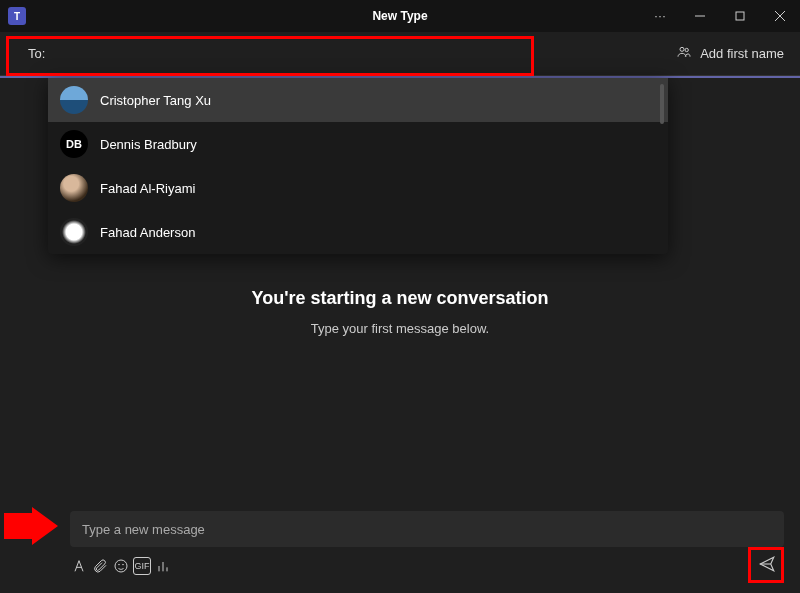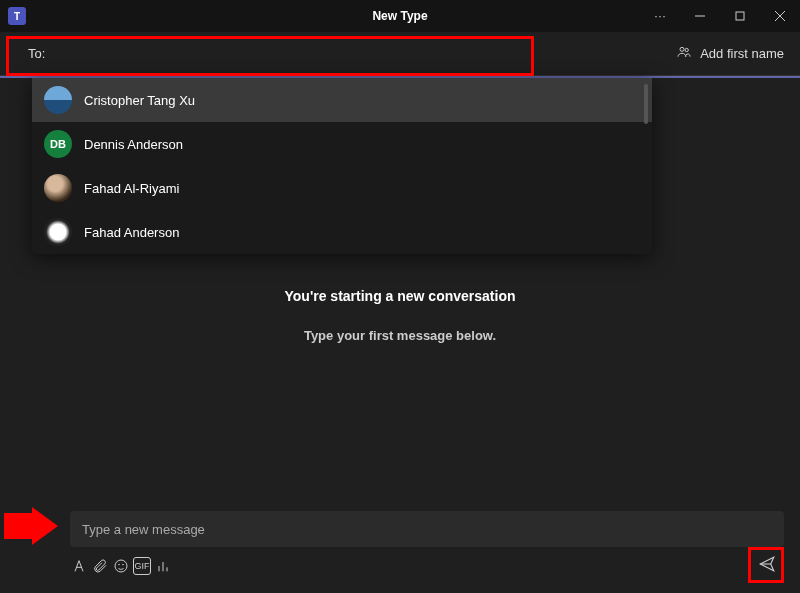--- a/index.html
+++ b/index.html
@@ -17,36 +17,36 @@
 .to-label { font-size:13px; color:#ddd; }
 .to-input { flex:1; background:transparent; border:none; color:#fff; font-size:13px; outline:none; }
 .to-input::placeholder { color:#bbb; }
 .addgroup { position:absolute; right:16px; display:flex; align-items:center; gap:8px; font-size:13px; color:#ddd; cursor:pointer; }
 .addgroup svg { width:16px; height:16px; }
 
 .purple-line { height:2px; background:#6264a7; width:100%; }
 
 .main { position:relative; height:calc(593px - 32px - 44px - 2px - 90px); }
 
-.dropdown { position:absolute; left:32px; top:0; width:620px; background:#1a1a1a; border-radius:0 0 4px 4px; box-shadow:0 4px 20px rgba(0,0,0,0.6); max-height:180px; overflow:hidden; z-index:10; }
+.dropdown { position:absolute; left:48px; top:0; width:620px; background:#1a1a1a; border-radius:0 0 4px 4px; box-shadow:0 4px 20px rgba(0,0,0,0.6); max-height:180px; overflow:hidden; z-index:10; }
 .dropdown .scroll { position:absolute; right:4px; top:6px; width:4px; height:40px; background:#555; border-radius:2px; }
 .dd-item { height:44px; display:flex; align-items:center; gap:12px; padding:0 12px; font-size:13px; cursor:pointer; }
 .dd-item.sel { background:#3a3a3a; }
 .avatar { width:28px; height:28px; border-radius:50%; display:flex; align-items:center; justify-content:center; font-size:11px; font-weight:600; flex-shrink:0; }
 
 .illus { position:absolute; left:50%; top:40px; transform:translateX(-50%); width:180px; text-align:center; }
 .bubble { width:110px; height:18px; background:#e8e8e8; border-radius:8px; margin:4px 0; display:flex; align-items:center; padding:0 6px; gap:2px; }
 .bubble .line { height:2px; background:#c0c0c0; border-radius:1px; }
 .row { display:flex; align-items:center; gap:6px; justify-content:center; }
 .small-av { width:18px; height:18px; border-radius:50%; }
 .emoji-box { width:50px; height:30px; background:#6264a7; border-radius:6px; display:flex; align-items:center; justify-content:center; gap:3px; font-size:14px; margin:6px auto; }
 
 .headline { position:absolute; top:210px; left:50%; transform:translateX(-50%); text-align:center; }
-.headline h2 { font-size:14px; font-weight:700; margin-bottom:24px; }
-.headline p { font-size:13px; color:#ccc;font-weight:bold; }
+.headline h2 { font-size:18px; font-weight:700; margin-bottom:12px; }
+.headline p { font-size:13px; color:#ccc; }
 
 .compose { position:absolute; bottom:0; left:0; right:0; height:90px; padding:8px 16px 4px 70px; }
 .msg-input { width:calc(100%); height:36px; background:#2b2b2b; border:none; border-radius:4px; padding:0 12px; color:#fff; font-size:13px; outline:none; }
 .msg-input::placeholder { color:#aaa; }
 .toolbar { display:flex; align-items:center; gap:3px; margin-top:10px; color:#ccc; }
 .toolbar .ico { width:18px; height:18px; display:flex; align-items:center; justify-content:center; }
 .toolbar .gif { font-size:9px; border:1px solid #ccc; border-radius:3px; padding:1px 2px; }
 .send { position:absolute; right:18px; bottom:14px; width:30px; height:30px; display:flex; align-items:center; justify-content:center; color:#ccc; cursor:pointer; }
 
 
@@ -100,22 +100,22 @@
 
 <div class="main">
 
   <div class="dropdown">
     <div class="scroll"></div>
     <div class="dd-item sel">
       <div class="avatar" style="background:linear-gradient(#6ea8d9 50%,#1e4e79 50%)"></div>
       <span>Cristopher Tang Xu</span>
     </div>
     <div class="dd-item">
-      <div class="avatar" style="background:#15803d;color:#fff">DB</div>
-      <span>Dennis Anderson</span>
+      <div class="avatar" style="background:#000000;color:#fff">DB</div>
+      <span>Dennis Bradbury</span>
     </div>
     <div class="dd-item">
       <div class="avatar" style="background:radial-gradient(circle at 40% 35%, #d8b89b 30%, #3a2a1a 70%)"></div>
       <span>Fahad Al-Riyami</span>
     </div>
     <div class="dd-item">
       <div class="avatar" style="background:radial-gradient(circle,#fff 40%,#222 60%)"></div>
       <span>Fahad Anderson</span>
     </div>
   </div>

